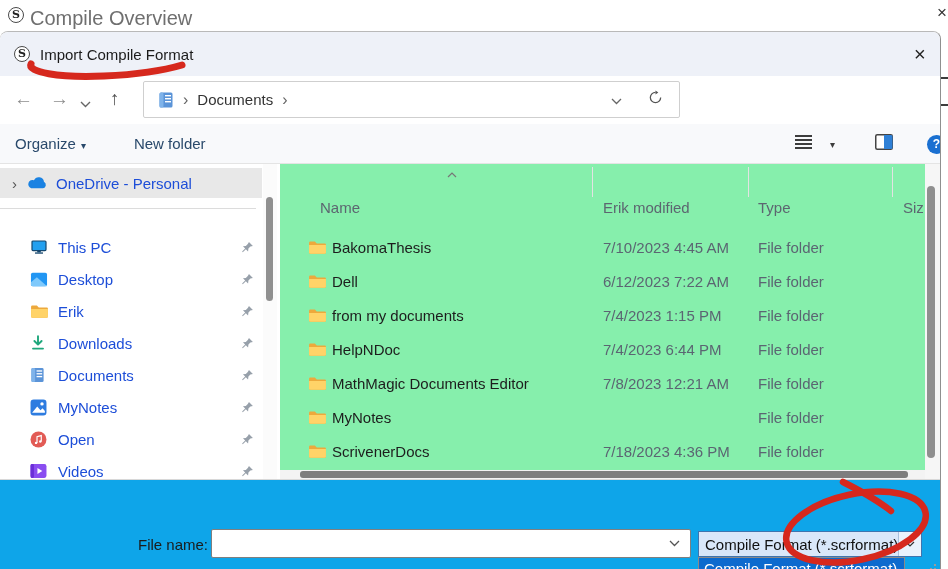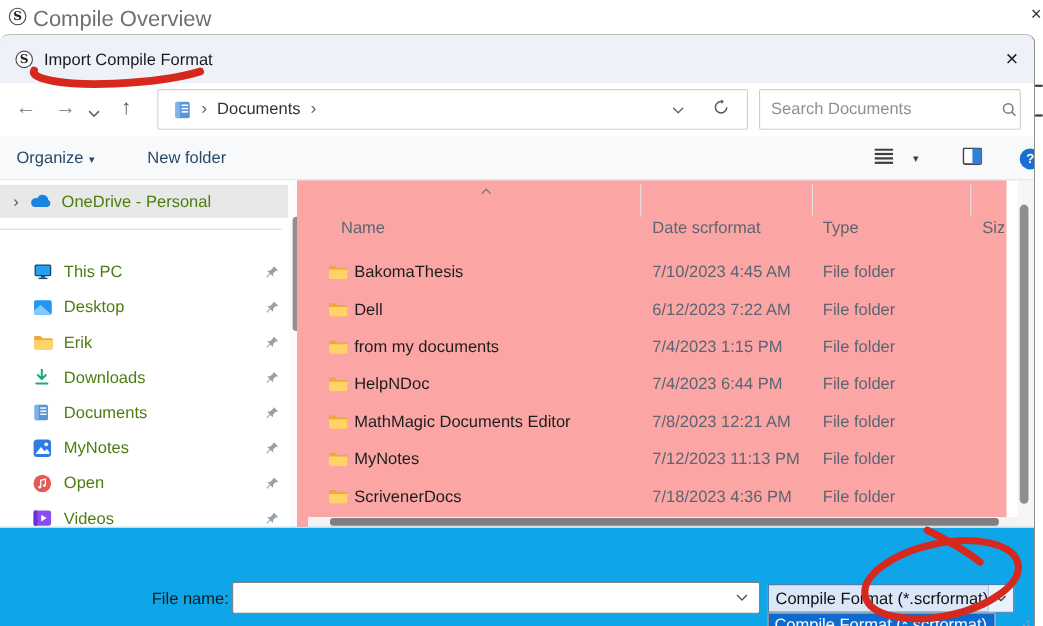--- a/index.html
+++ b/index.html
@@ -54,26 +54,26 @@
 
   
   .sidebar { left:0; top:132px; width:262px; height:315px; overflow:hidden; background:#fff; }
   .onedrive-row { position:absolute; left:0; top:4px; width:262px; height:30px; background:#e8e8e8;
                   display:flex; align-items:center; }
   .expander { color:#555; font-size:15px; margin:0 10px 0 12px; }
   .side-sep { position:absolute; left:0; top:44px; width:256px; height:1px; background:#dcdcdc; }
   .side-items { position:absolute; left:0; top:67px; width:262px; }
   .side-item { height:32px; display:flex; align-items:center; }
   .side-item .ic { width:20px; margin-left:30px; display:flex; }
-  .side-label { font-size:15px; color:#4d7c0f; margin-left:8px; }
+  .side-label { font-size:15px; color:#1d4ed8; margin-left:8px; }
   .pin { margin-left:auto; margin-right:8px; display:flex; }
   .side-scroll { left:263px; top:132px; width:14px; height:315px; background:#fbfbfb; }
   .side-thumb { left:266px; top:165px; width:7px; height:104px; background:#909090; border-radius:4px; }
 
-  .filelist { left:270px; top:132px; width:645px; height:315px; overflow:hidden; background:#fca5a5; }
+  .filelist { left:280px; top:132px; width:645px; height:315px; overflow:hidden; background:#86efac; }
   .col-head { position:absolute; top:35px; font-size:15px; color:#5c6670; }
   .col-sep { position:absolute; top:3px; width:1px; height:30px; background:#e3e3e3; }
   .sort-caret { position:absolute; left:167px; top:0px; }
   .rows { position:absolute; left:0; top:66px; width:645px; }
   .file-row { position:relative; height:34px; display:flex; align-items:center; }
   .file-row .ic { position:absolute; left:28px; display:flex; }
   .cell-name { position:absolute; left:52px; font-size:15px; color:#1d1d1d; }
   .cell-date { position:absolute; left:323px; font-size:15px; color:#5b6572; }
   .cell-type { position:absolute; left:478px; font-size:15px; color:#5b6572; }
   .list-vscroll { left:925px; top:132px; width:15px; height:315px; background:#f6f6f6; }
@@ -166,29 +166,20 @@
           </span>
           <span>
             <svg width="15" height="15" viewBox="0 0 16 16">
                 <path d="M13.5 8 A5.5 5.5 0 1 1 8 2.5" fill="none" stroke="#555" stroke-width="1.4"></path>
                 <path d="M8 0.5 L11 2.6 L8 4.7 Z" fill="#555"></path>
               </svg>
           </span>
         </span>
       </div>
 
-      <div class="abs search-box">
-        <input placeholder="Search Documents" style="">
-        <span style="margin-right:12px; display:flex;">
-          <svg width="15" height="15" viewBox="0 0 16 16">
-              <circle cx="7" cy="7" r="4.6" fill="none" stroke="#777" stroke-width="1.4"></circle>
-              <path d="M10.4 10.4 L14 14" stroke="#777" stroke-width="1.4"></path>
-            </svg>
-        </span>
-      </div>
     </div>
 
     <div class="abs toolbar">
       <span class="tool-link">
         <span>Organize</span><span class="caret">▾</span>
       </span>
       <span class="tool-link tool-newfolder">New folder</span>
       <span class="view-cluster">
         <span>
           <svg width="17" height="14" viewBox="0 0 17 14">
@@ -348,21 +339,21 @@
     <div class="abs side-scroll"></div>
     <div class="abs side-thumb"></div>
 
     <div class="abs filelist">
       <span class="sort-caret">
         <svg width="10" height="6" viewBox="0 0 10 6">
             <path d="M1 5 L5 1 L9 5" fill="none" stroke="#777" stroke-width="1.2"></path>
           </svg>
       </span>
       <span class="col-head" style="left:40px;">Name</span>
-      <span class="col-head" style="left:323px;">Date scrformat</span>
+      <span class="col-head" style="left:323px;">Erik modified</span>
       <span class="col-head" style="left:478px;">Type</span>
       <span class="col-head" style="left:623px; width:20px; overflow:hidden; white-space:nowrap;">Size</span>
       <span class="col-sep" style="left:312px;"></span>
       <span class="col-sep" style="left:468px;"></span>
       <span class="col-sep" style="left:612px;"></span>
       <div class="rows">
           <div class="file-row">
             <span class="ic">
               <svg width="19" height="15" viewBox="0 0 20 16">
                 <path d="M1 3 Q1 1.6 2.3 1.6 H7.2 L9.2 3.8 H17.8 Q19 3.8 19 5 V13 Q19 14.6 17.4 14.6 H2.6 Q1 14.6 1 13 Z" fill="#eda93c"></path>
@@ -418,21 +409,20 @@
             <span class="cell-type">File folder</span>
           </div>
           <div class="file-row">
             <span class="ic">
               <svg width="19" height="15" viewBox="0 0 20 16">
                 <path d="M1 3 Q1 1.6 2.3 1.6 H7.2 L9.2 3.8 H17.8 Q19 3.8 19 5 V13 Q19 14.6 17.4 14.6 H2.6 Q1 14.6 1 13 Z" fill="#eda93c"></path>
                 <path d="M1 5.4 H19 V13 Q19 14.6 17.4 14.6 H2.6 Q1 14.6 1 13 Z" fill="#ffd368"></path>
               </svg>
             </span>
             <span class="cell-name">MyNotes</span>
-            <span class="cell-date">7/12/2023 11:13 PM</span>
             <span class="cell-type">File folder</span>
           </div>
           <div class="file-row">
             <span class="ic">
               <svg width="19" height="15" viewBox="0 0 20 16">
                 <path d="M1 3 Q1 1.6 2.3 1.6 H7.2 L9.2 3.8 H17.8 Q19 3.8 19 5 V13 Q19 14.6 17.4 14.6 H2.6 Q1 14.6 1 13 Z" fill="#eda93c"></path>
                 <path d="M1 5.4 H19 V13 Q19 14.6 17.4 14.6 H2.6 Q1 14.6 1 13 Z" fill="#ffd368"></path>
               </svg>
             </span>
             <span class="cell-name">ScrivenerDocs</span>

